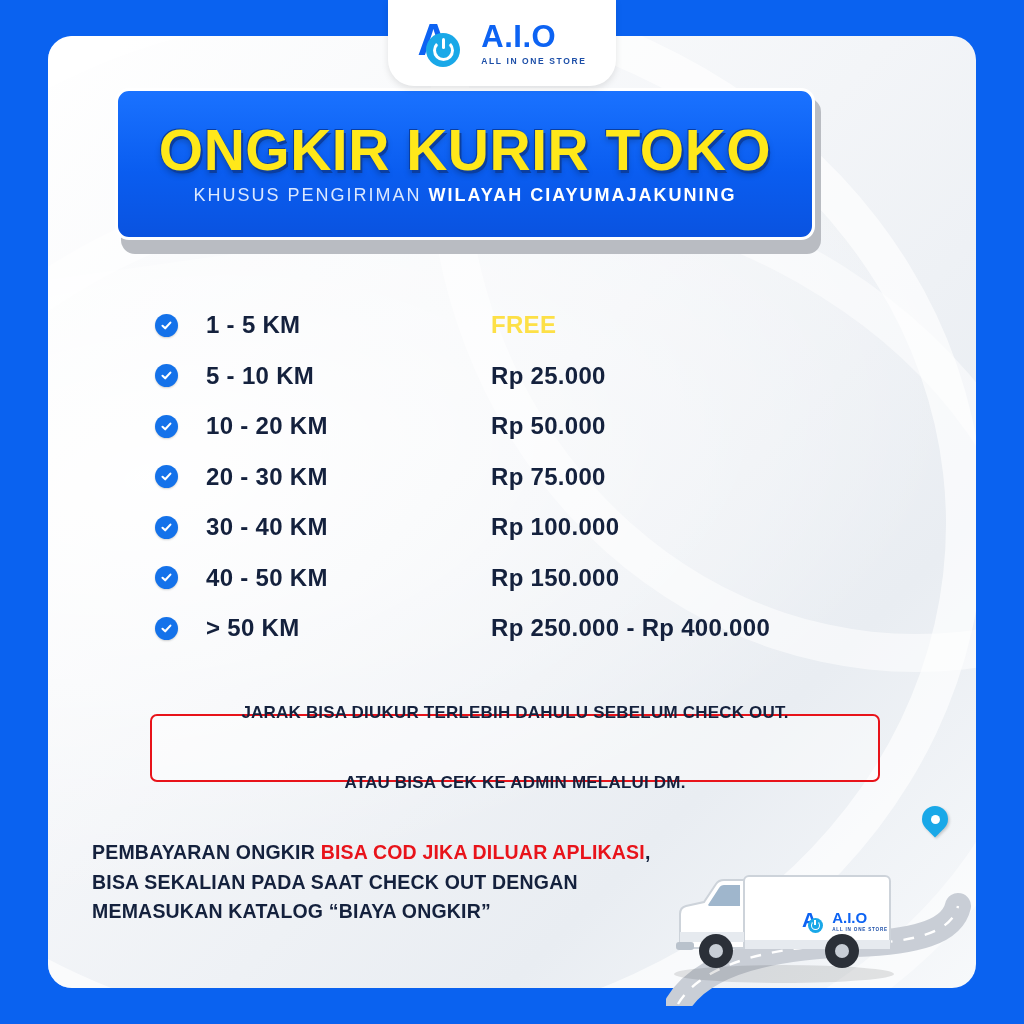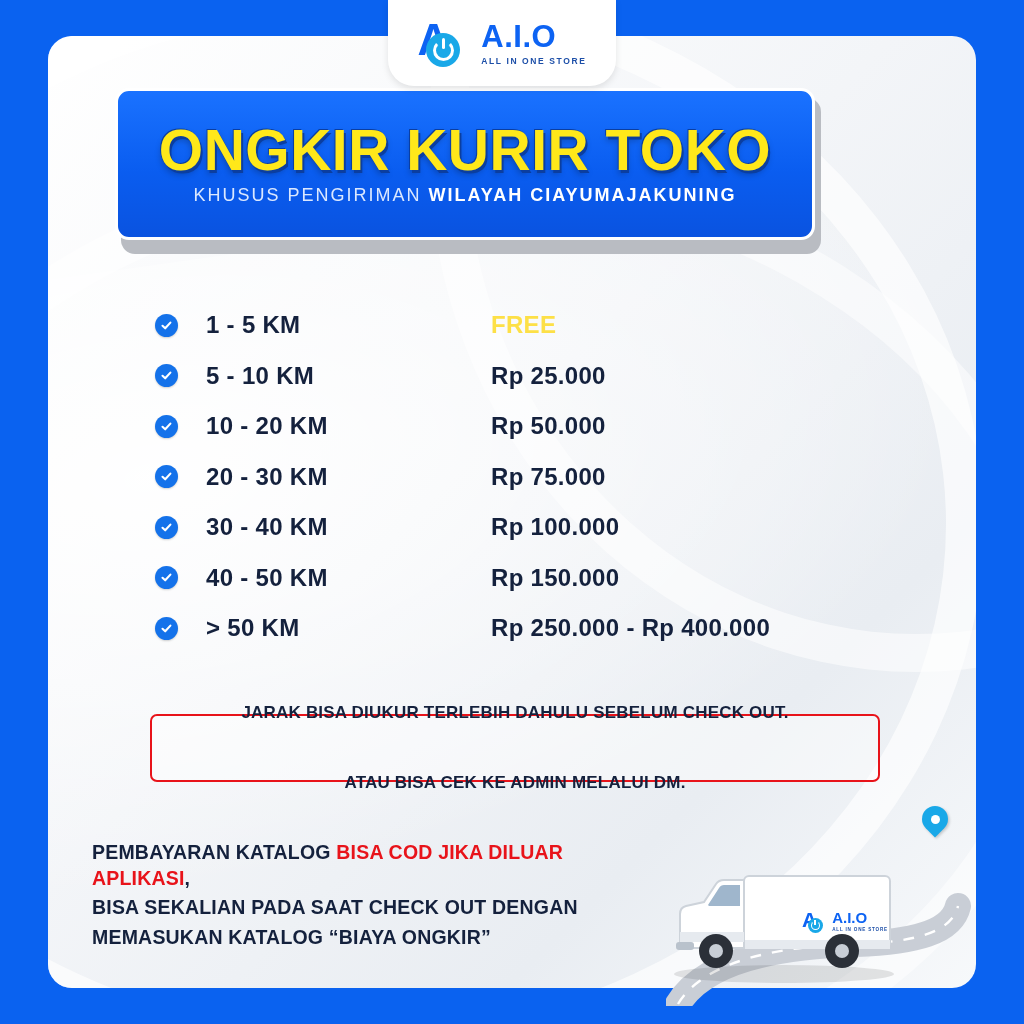--- a/index.html
+++ b/index.html
@@ -243,21 +243,21 @@
         <span class="price">Rp 250.000 - Rp 400.000</span>
       </div>
     </div>
 
   <div class="note">
     <div>JARAK BISA DIUKUR TERLEBIH DAHULU SEBELUM CHECK OUT.</div>
     <div>ATAU BISA CEK KE ADMIN MELALUI DM.</div>
   </div>
 
   <div class="bottom">
-    <p><span>PEMBAYARAN KATALOG </span><span class="red">BISA COD JIKA DILUAR APLIKASI</span><span>,</span></p>
+    <p><span>PEMBAYARAN ONGKIR </span><span class="red">BISA COD JIKA DILUAR APLIKASI</span><span>,</span></p>
     <p>BISA SEKALIAN PADA SAAT CHECK OUT DENGAN</p>
     <p>MEMASUKAN KATALOG “BIAYA ONGKIR”</p>
   </div>
 
   <div class="scene">
     <div class="pin">
       <div class="pin-body"></div>
         <div class="pin-dot"></div>
     </div>
     <svg class="road" width="320" height="120" viewBox="0 0 320 120">

